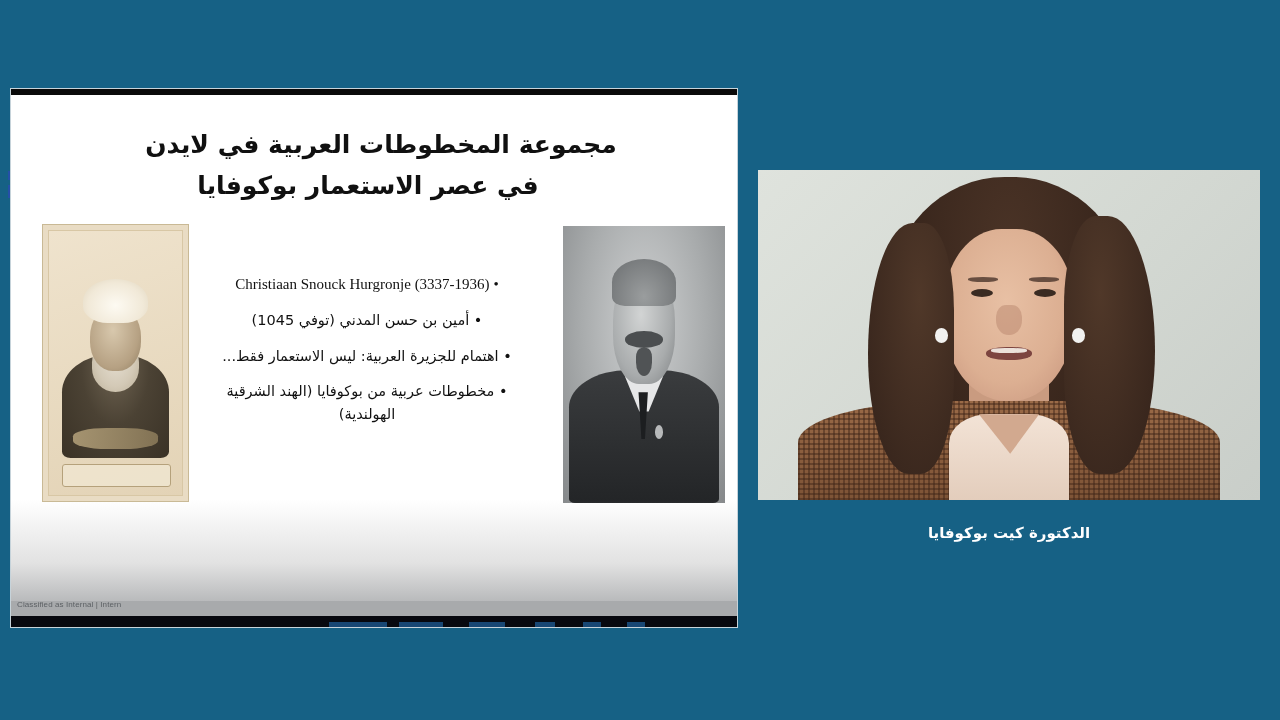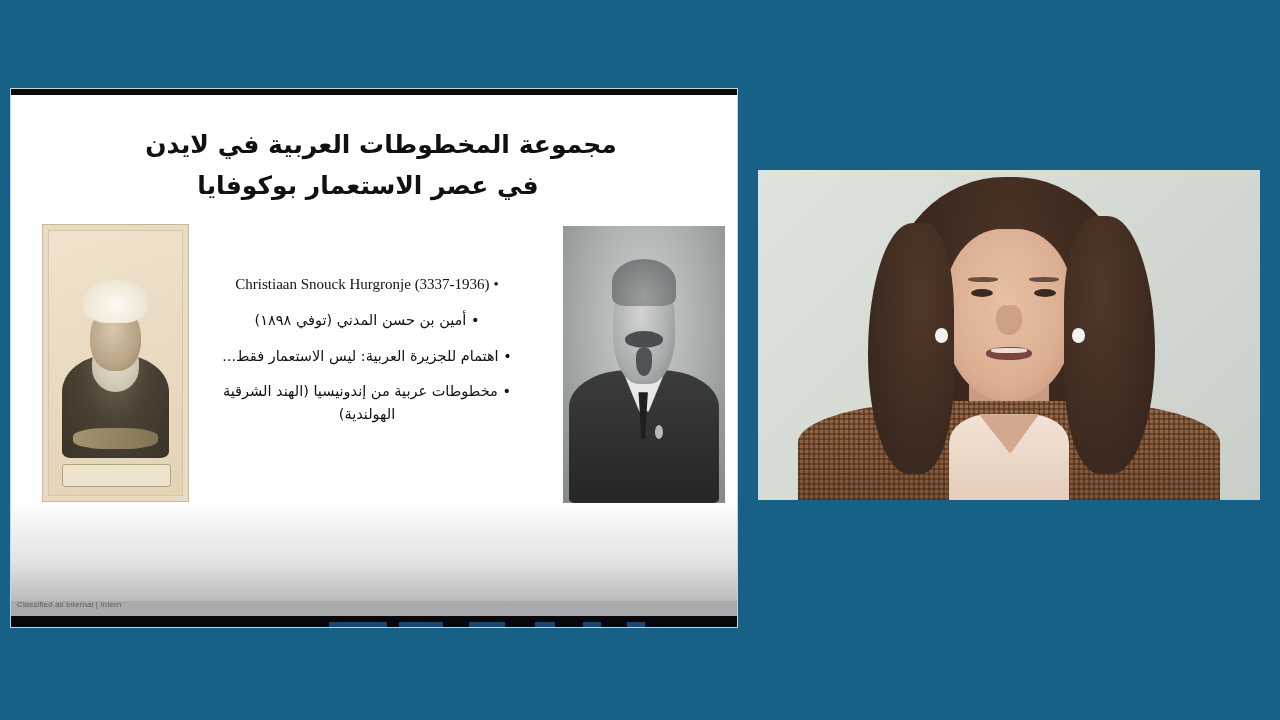--- a/index.html
+++ b/index.html
@@ -520,23 +520,23 @@
         <div class="bw-tie"></div>
         <div class="bw-pin"></div>
         <div class="bw-head"></div>
         <div class="bw-hair"></div>
         <div class="bw-mous"></div>
         <div class="bw-goatee"></div>
       </div>
 
       <div id="bullet-list">
         <span class="bullet-item latin">Christiaan Snouck Hurgronje (3337-1936)</span>
-        <span class="bullet-item rtl">أمين بن حسن المدني (توفي ١٨٩٨)</span>
+        <span class="bullet-item rtl">أمين بن حسن المدني (توفي 1045)</span>
         <span class="bullet-item rtl">اهتمام للجزيرة العربية: ليس الاستعمار فقط...</span>
-        <span class="bullet-item rtl">مخطوطات عربية من إندونيسيا (الهند الشرقية الهولندية)</span>
+        <span class="bullet-item rtl">مخطوطات عربية من بوكوفايا (الهند الشرقية الهولندية)</span>
       </div>
 
       <div id="slide-fade"></div>
       <div id="slide-bottom-bar"></div>
       <div id="classification-note">Classified as Internal | Intern</div>
 
       <div id="desktop-strip">
         <div class="taskbar-nub" style="left:318px; width:58px;"></div>
         <div class="taskbar-nub" style="left:388px; width:44px;"></div>
         <div class="taskbar-nub" style="left:458px; width:36px;"></div>
@@ -561,14 +561,15 @@
     <div class="cam-eye right"></div>
     <div class="cam-nose"></div>
     <div class="cam-mouth"></div>
     <div class="cam-teeth"></div>
     <div class="cam-hair-left"></div>
     <div class="cam-hair-right"></div>
     <div class="cam-earbud left"></div>
     <div class="cam-earbud right"></div>
   </div>
 
+  <div id="speaker-caption">الدكتورة كيت بوكوفايا</div>
 
 </div>
 
 </body></html>

